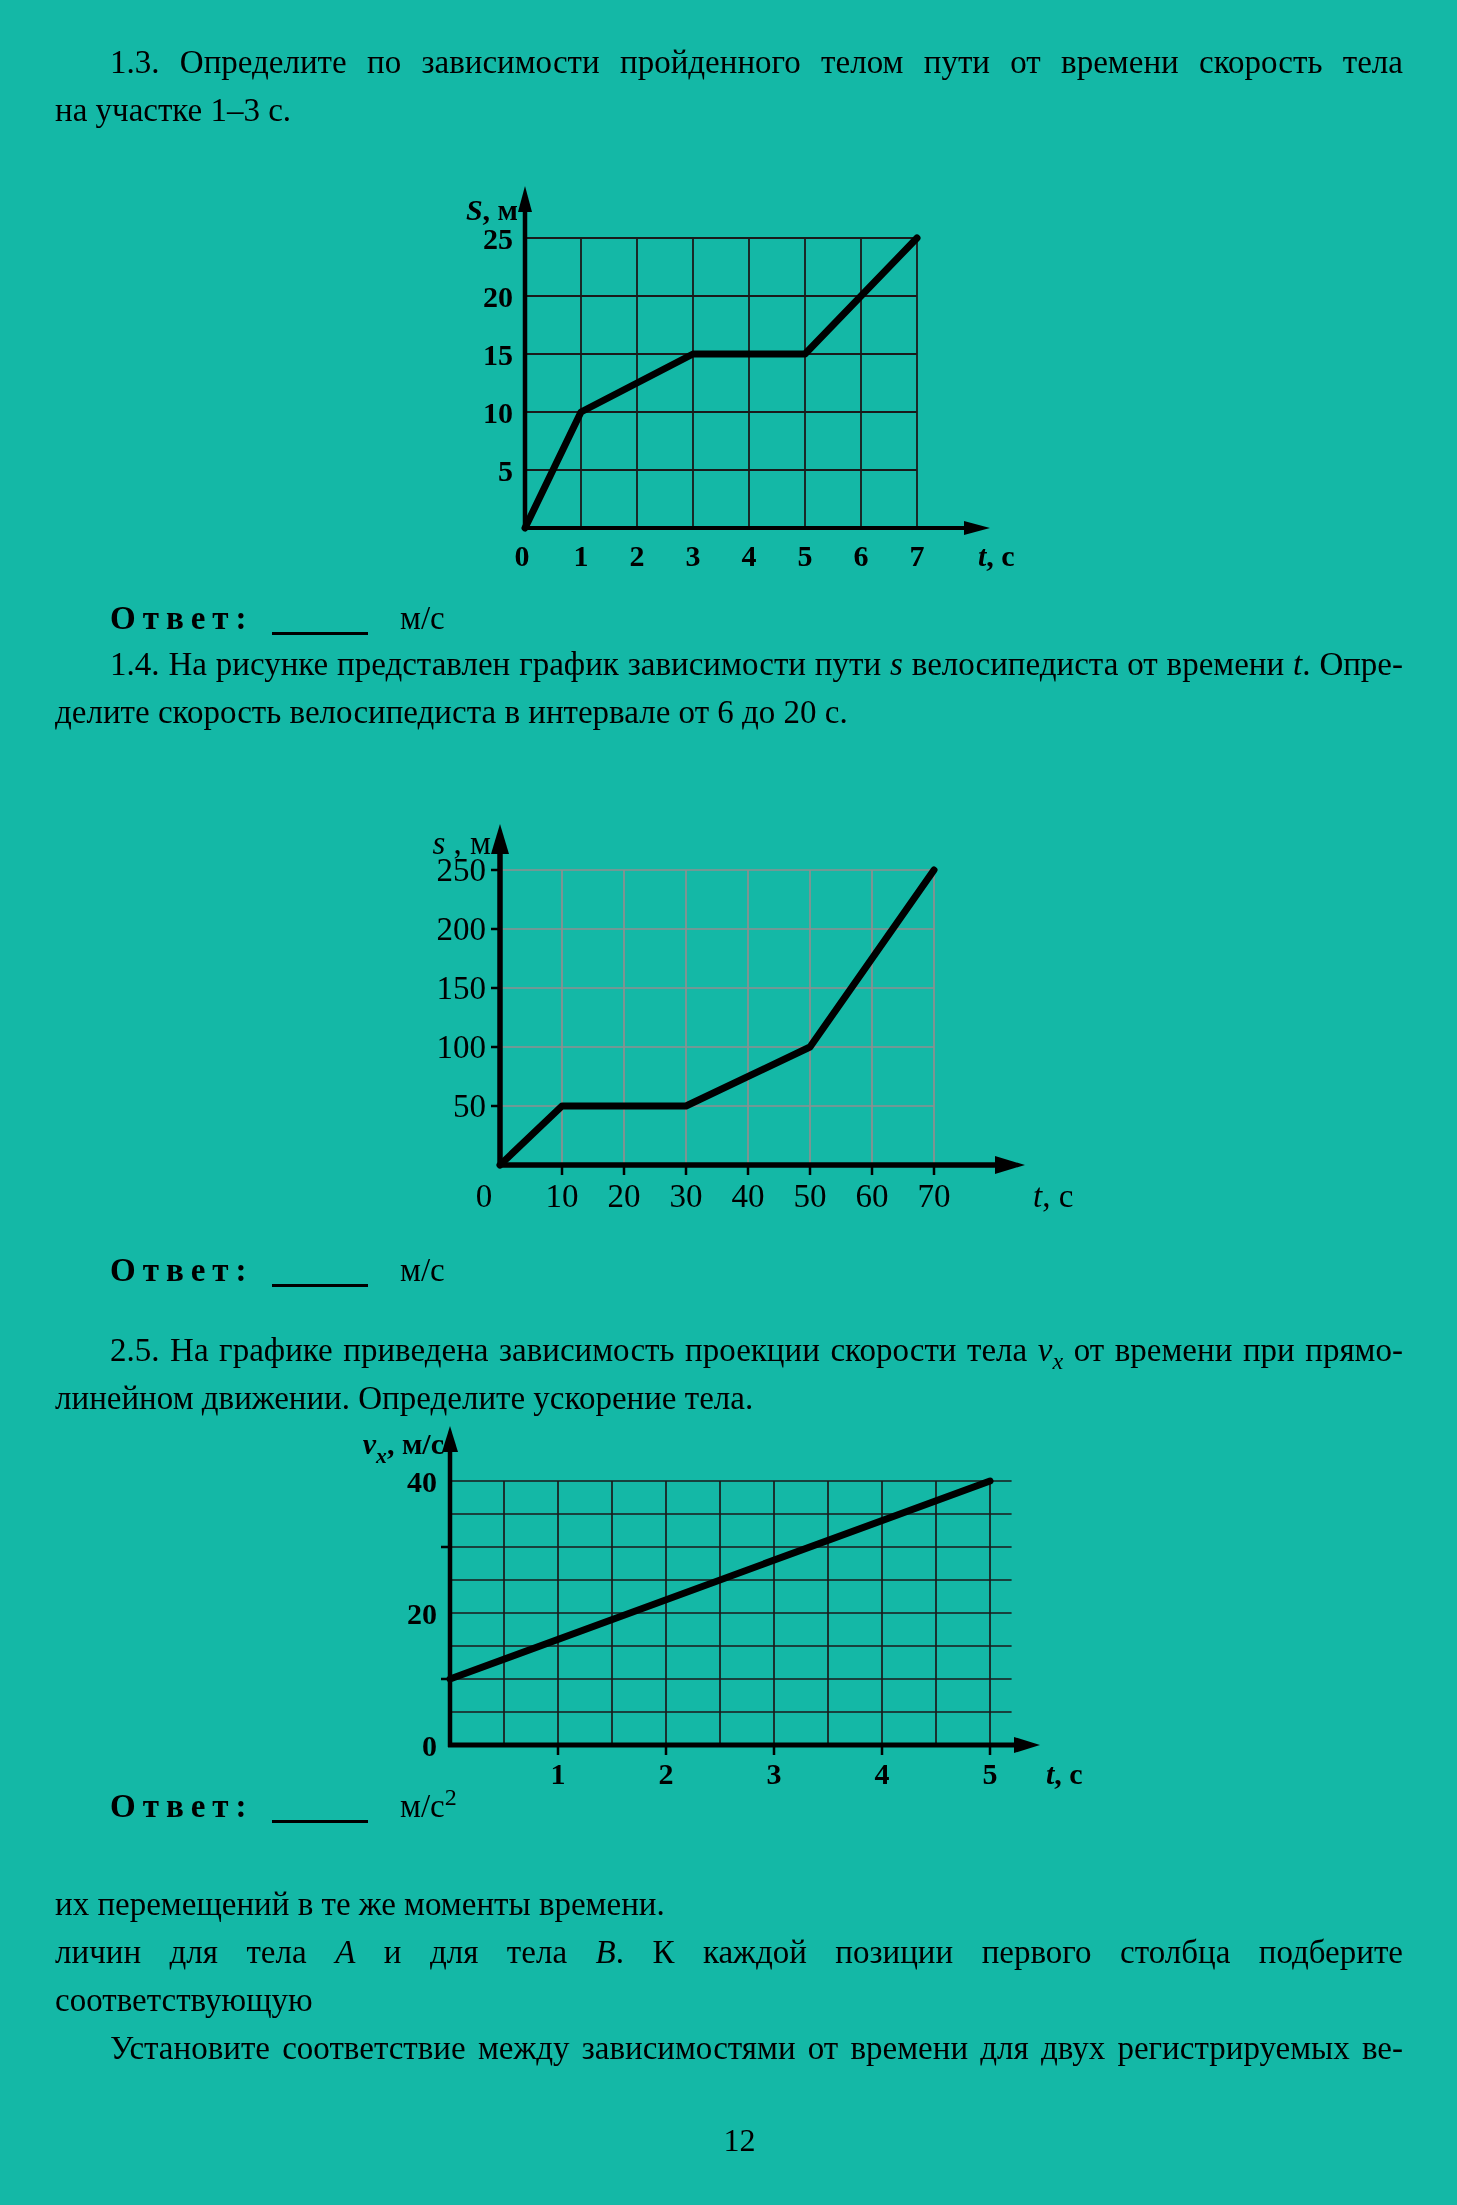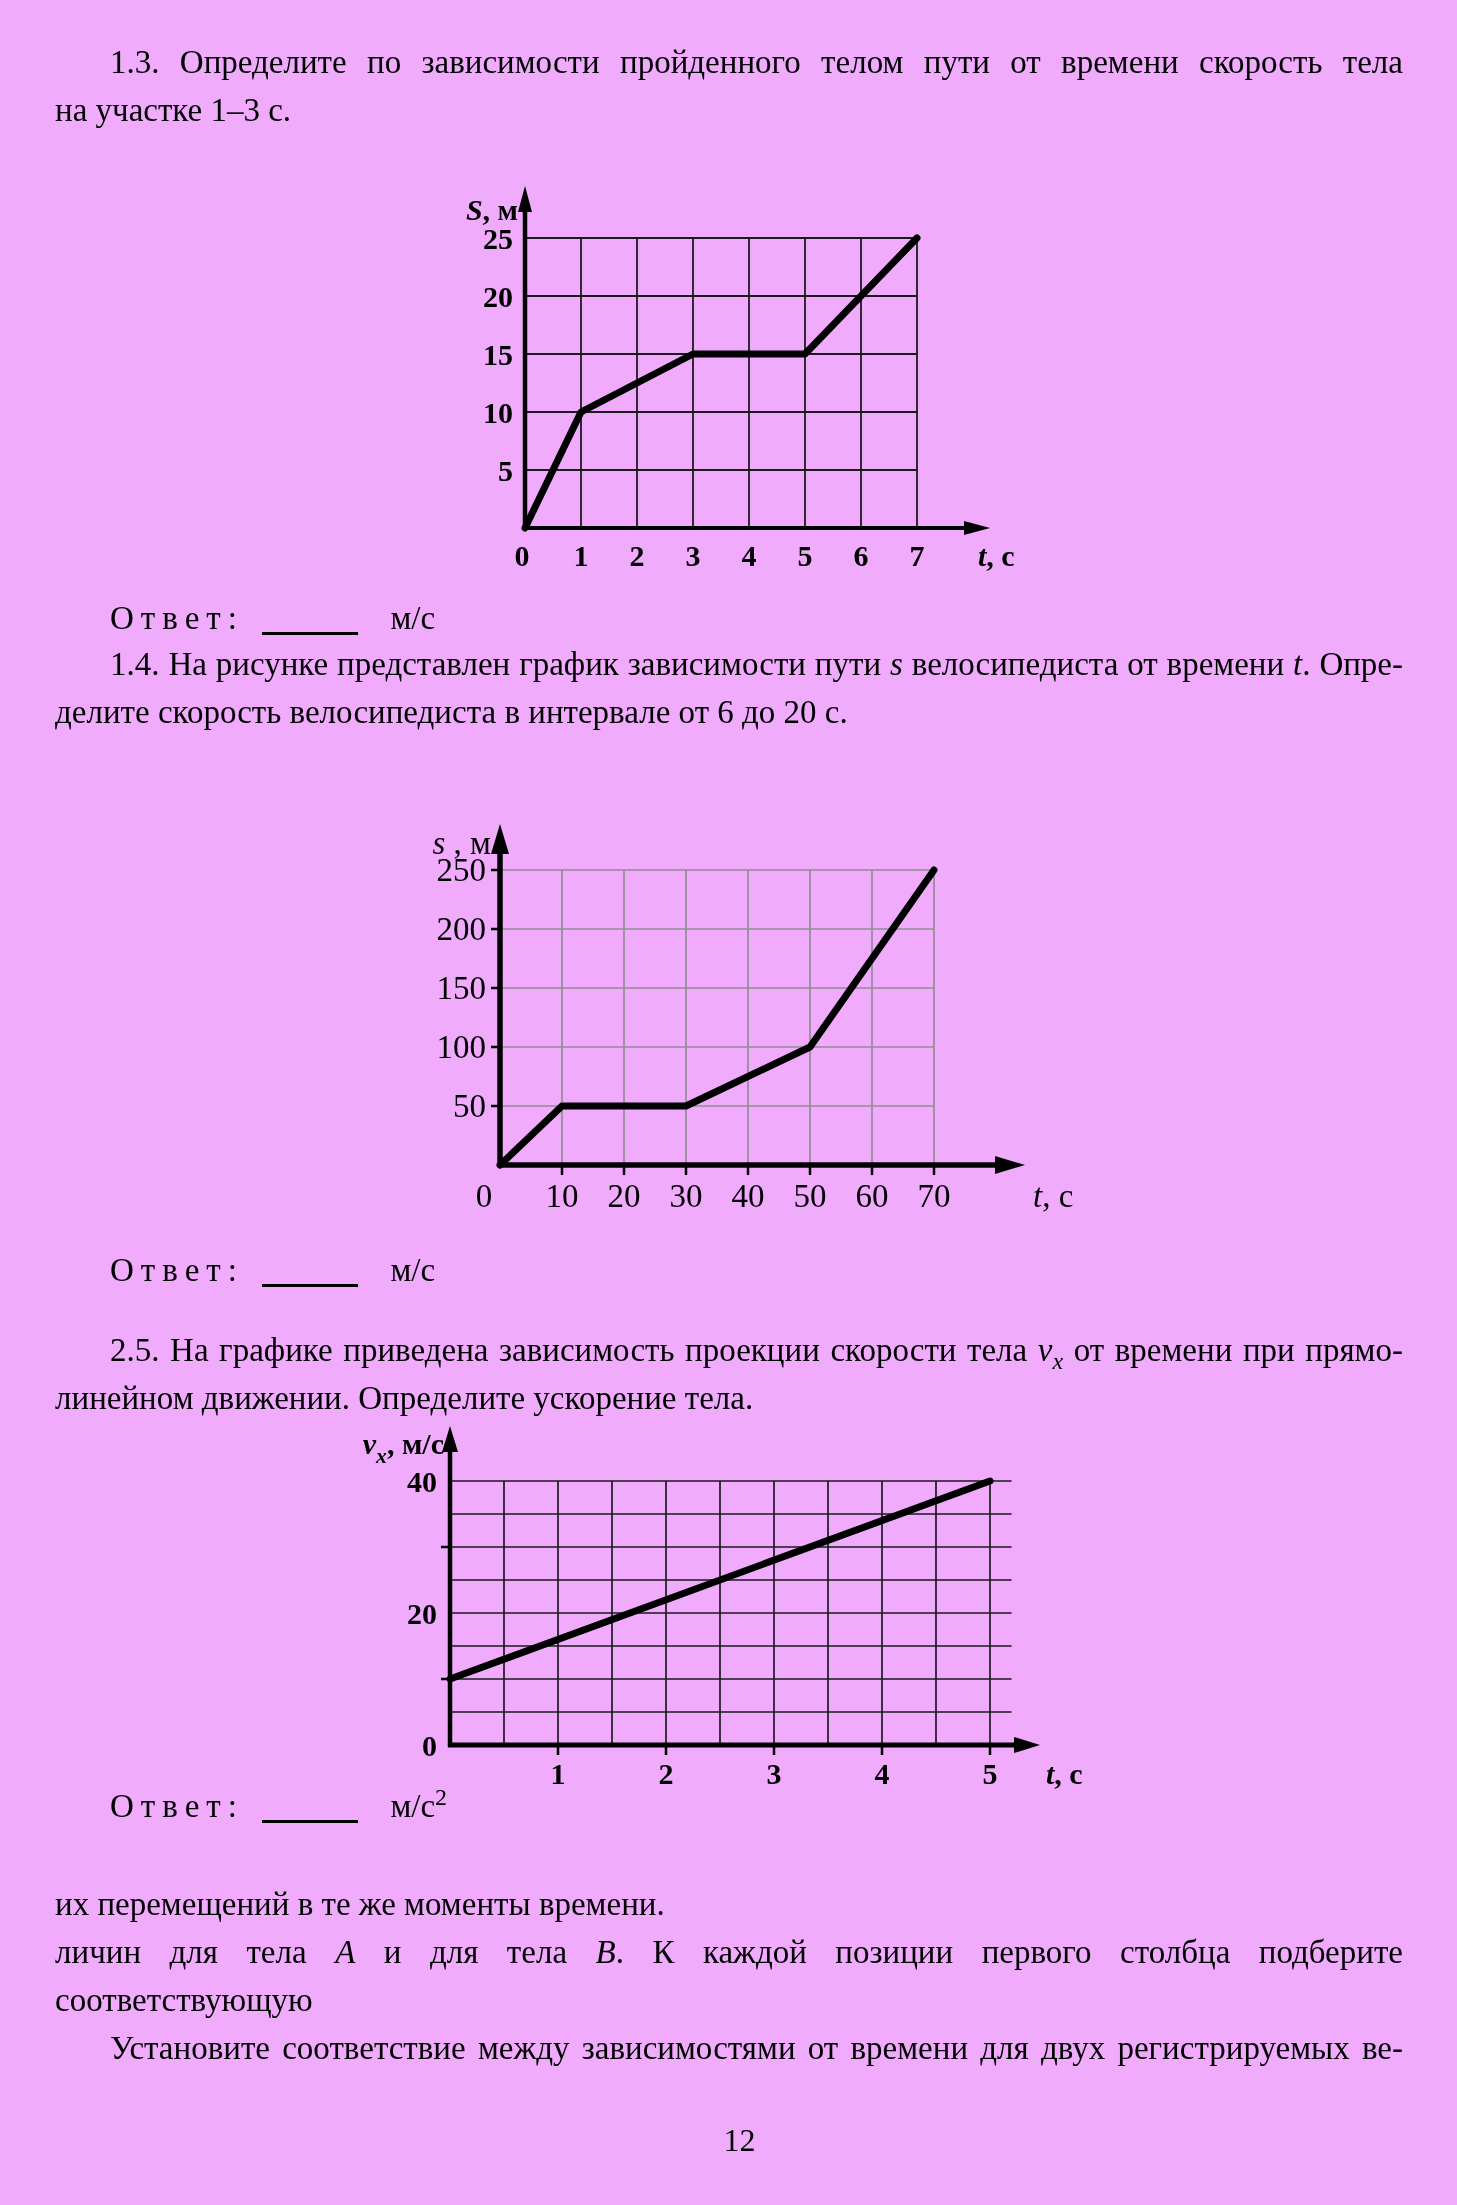--- a/index.html
+++ b/index.html
@@ -1,32 +1,32 @@
 <!DOCTYPE html>
 <html><head>
 <meta charset="utf-8">
 <style>
   * { margin:0; padding:0; box-sizing:border-box; }
   html,body { background:#ffffff; }
   .page {
-    position:relative; width:1457px; height:2205px; background:#f0abfc;
+    position:relative; width:1457px; height:2205px; background:#14b8a6;
     color:#000; font-family:"Liberation Serif", serif; font-size:33px; overflow:hidden;
   }
   .para { position:absolute; left:55px; width:1348px; }
   .tline { line-height:48px; }
   .tline.just { text-align:justify; text-align-last:justify; }
   .tline.left { text-align:left; text-align-last:left; }
   .tline.indent { text-indent:55px; }
   .it { font-style:italic; }
   .sub { vertical-align:sub; font-size:24px; line-height:0; font-style:italic; }
   .sup { vertical-align:super; font-size:24px; line-height:0; }
   .chart { position:absolute; }
   svg text { font-family:"Liberation Serif", serif; fill:#000; }
   .answer { position:absolute; left:110px; white-space:nowrap; }
-  .alabel { letter-spacing:7px; }
+  .alabel { letter-spacing:7px;font-weight:bold; }
   .blank { display:inline-block; width:96px; height:22px; border-bottom:3px solid #000;
            margin-left:10px; vertical-align:-6px; }
   .unit { margin-left:24px; }
   .pagenum { position:absolute; top:2122px; left:0; width:100%; text-align:center; font-size:32px;padding-left:22px; }
 </style>
 </head>
 <body>
 
 <div class="page">
 

